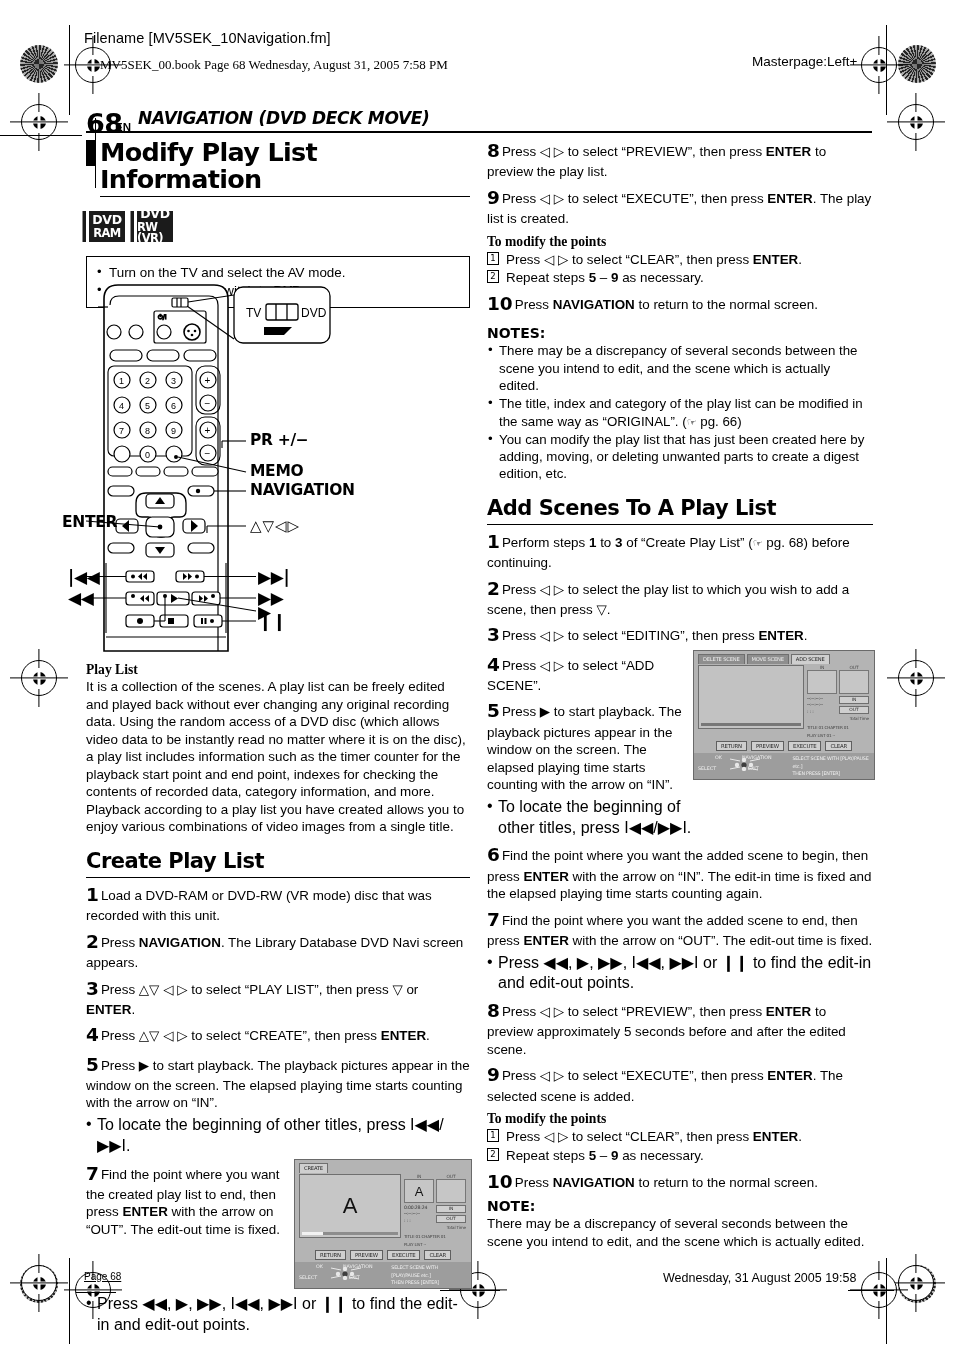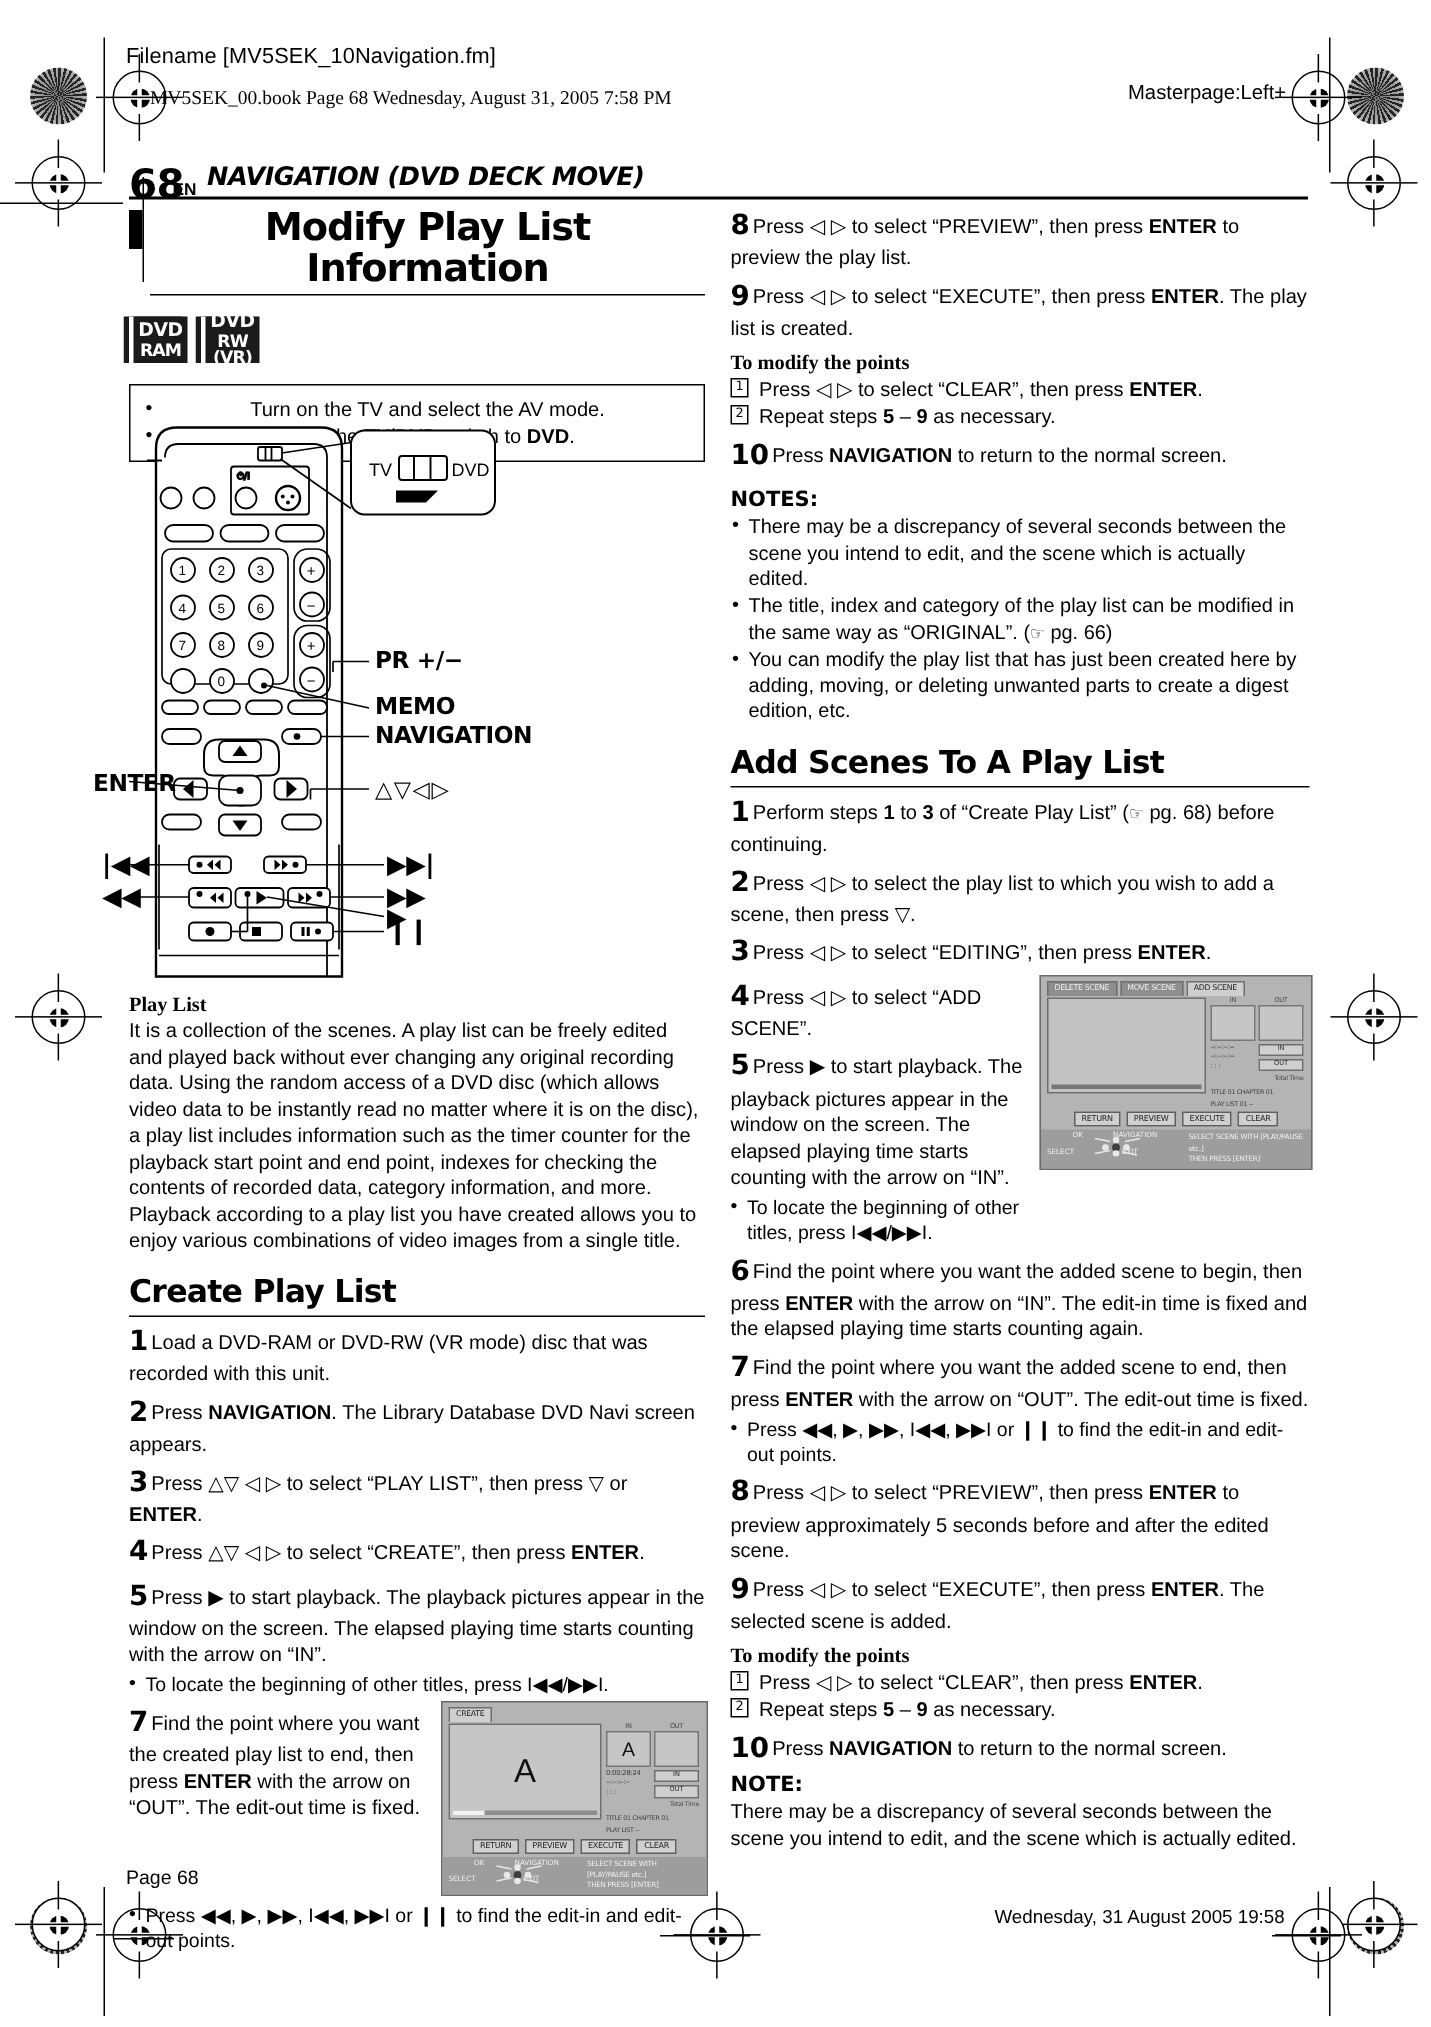--- a/index.html
+++ b/index.html
@@ -35,21 +35,21 @@
 
   
   .pnum{position:absolute;left:86px;top:108px;font-size:27px;font-weight:bold;
         font-family:"DejaVu Sans",sans-serif;letter-spacing:-.5px;}
   .pnum-en{position:absolute;left:115px;top:121px;font-size:11.5px;font-weight:bold;}
   .runhead{position:absolute;left:138px;top:108px;font-size:17px;font-weight:bold;
         font-style:italic;font-family:"DejaVu Sans",sans-serif;letter-spacing:-.3px;}
   .headrule{position:absolute;left:86px;top:131px;width:786px;height:1.6px;background:#000;}
 
   
-  .colL{position:absolute;left:86px;top:139px;width:384px;text-align:center;}
+  .colL{position:absolute;left:86px;top:139px;width:384px;}
   .colR{position:absolute;left:487px;top:139px;width:386px;}
 
   h1.sec{font-size:25.5px;font-weight:bold;font-family:"DejaVu Sans",sans-serif;
         letter-spacing:-.7px;margin:0 0 0 0;padding:0 0 4px 14px;position:relative;line-height:1.06;}
   h1.sec:before{content:"";position:absolute;left:0;top:1px;width:9px;height:26px;background:#000;}
   h1.sec .ul{display:block;border-bottom:1.4px solid #000;margin-top:3px;}
 
   h2.sub{font-size:21px;font-weight:bold;font-family:"DejaVu Sans",sans-serif;
         letter-spacing:-.5px;margin:14px 0 0 0;line-height:1.1;border-bottom:1.4px solid #000;
         padding-bottom:4px;}
@@ -64,21 +64,21 @@
   .prebox{margin-top:14px;border:1.3px solid #000;padding:7px 8px 8px 10px;}
   .prebox li{font-size:13.4px;line-height:1.32;list-style:none;position:relative;padding-left:12px;}
   .prebox li:before{content:"\2022";position:absolute;left:0;top:-1px;font-size:13px;}
 
   p.body{font-size:13.4px;line-height:1.31;margin:0;}
   .steps{margin-top:4px;}
   .step{font-size:13.4px;line-height:1.31;margin-top:5px;}
   .step .n{font-size:18.5px;font-weight:bold;font-family:"DejaVu Sans",sans-serif;
         vertical-align:-1px;margin-right:2px;}
   .b{font-weight:bold;}
-  .bul{font-size:13px;line-height:1.3;position:relative;padding-left:11px;margin-top:3px;}
+  .bul{font-size:16px;line-height:1.3;position:relative;padding-left:11px;margin-top:3px;}
   .bul:before{content:"\2022";position:absolute;left:0;top:-1px;}
   h3.mini{font-size:13.6px;font-weight:bold;margin:6px 0 0 0;font-family:Liberation Serif, serif;}
   .substep{font-size:13.4px;line-height:1.33;margin-top:1px;padding-left:19px;position:relative;}
   .sqn{position:absolute;left:0;top:1px;border:1px solid #000;font-size:8.5px;width:10px;height:11px;
        line-height:11px;text-align:center;font-family:"DejaVu Sans",sans-serif;}
   h3.notes{font-size:14px;font-weight:bold;margin:9px 0 1px 0;font-family:"DejaVu Sans",sans-serif;}
   .noteb{font-size:13.3px;line-height:1.3;position:relative;padding-left:12px;margin-top:1px;}
   .noteb:before{content:"\2022";position:absolute;left:1px;top:-1px;}
   .pgref{font-family:"DejaVu Sans",sans-serif;font-size:11px;}
 
@@ -123,21 +123,21 @@
   .osd-guide .g{position:absolute;}
   .osd-hint{font-size:4.8px;line-height:1.5;letter-spacing:-.2px;}
 
   
   .remote-wrap{position:absolute;left:86px;top:281px;width:384px;height:375px;}
   .lbl{position:absolute;font-family:"DejaVu Sans",sans-serif;font-weight:bold;font-size:15.5px;
        letter-spacing:-.3px;}
   .lblsym{position:absolute;font-size:15px;letter-spacing:1px;}
 
   
-  .fpage{position:absolute;left:84px;top:1244px;font-size:13px;}
+  .fpage{position:absolute;left:84px;top:1271px;font-size:10px;text-decoration:underline;}
   .fdate{position:absolute;left:663px;top:1271px;font-size:12.5px;}
 </style>
 </head>
 <body>
 
 <div class="pg">
 
   <div class="halftone" style="left:20px;top:45px;"></div>
   <div class="halftone" style="left:898px;top:45px;"></div>
   <div class="halftone" style="left:20px;top:1265px;"></div>

